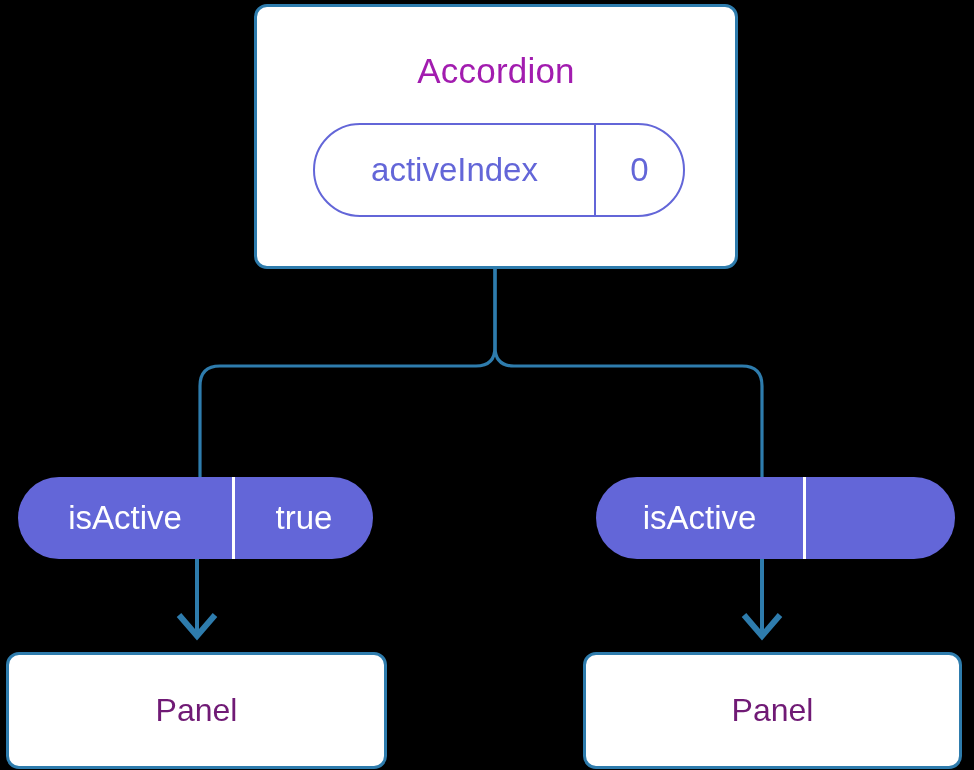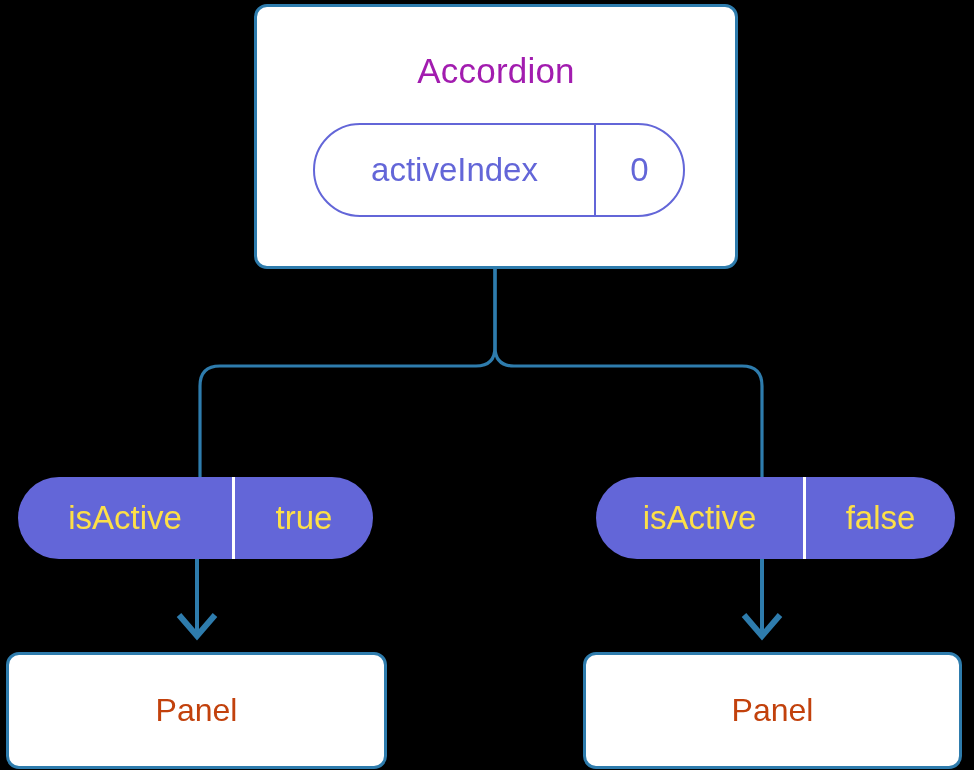--- a/index.html
+++ b/index.html
@@ -90,21 +90,21 @@
     align-items: stretch;
     background: #6366D8;
     border-radius: 999px;
     overflow: hidden;
   }
   .pill-filled .pk,
   .pill-filled .pv {
     display: flex;
     align-items: center;
     justify-content: center;
-    color: #fde047;
+    color: #ffffff;
     font-size: 33px;
   }
   .pill-filled .pk {
     border-right: 3px solid #FFFFFF;
   }
   .pill-filled .pv {
     flex: 1 1 auto;
     text-align: center;
   }
 
@@ -139,21 +139,21 @@
   }
   .panel-label {
     position: absolute;
     left: 0;
     top: 0;
     width: 100%;
     height: 100%;
     display: flex;
     align-items: center;
     justify-content: center;
-    color: #c2410c;
+    color: #701a75;
     font-size: 32px;
   }
 </style>
 </head>
 <body>
 
 <div id="stage">
 
   <svg id="wires" viewBox="0 0 974 770">
 
@@ -176,21 +176,20 @@
     </div>
   </div>
 
   <div class="pill-filled" id="badge-left">
     <div class="pk">isActive</div>
     <div class="pv">true</div>
   </div>
 
   <div class="pill-filled" id="badge-right">
     <div class="pk">isActive</div>
-    <div class="pv">false</div>
   </div>
 
   <div class="card" id="panel-left">
     <div class="panel-label">Panel</div>
   </div>
 
   <div class="card" id="panel-right">
     <div class="panel-label">Panel</div>
   </div>
 

